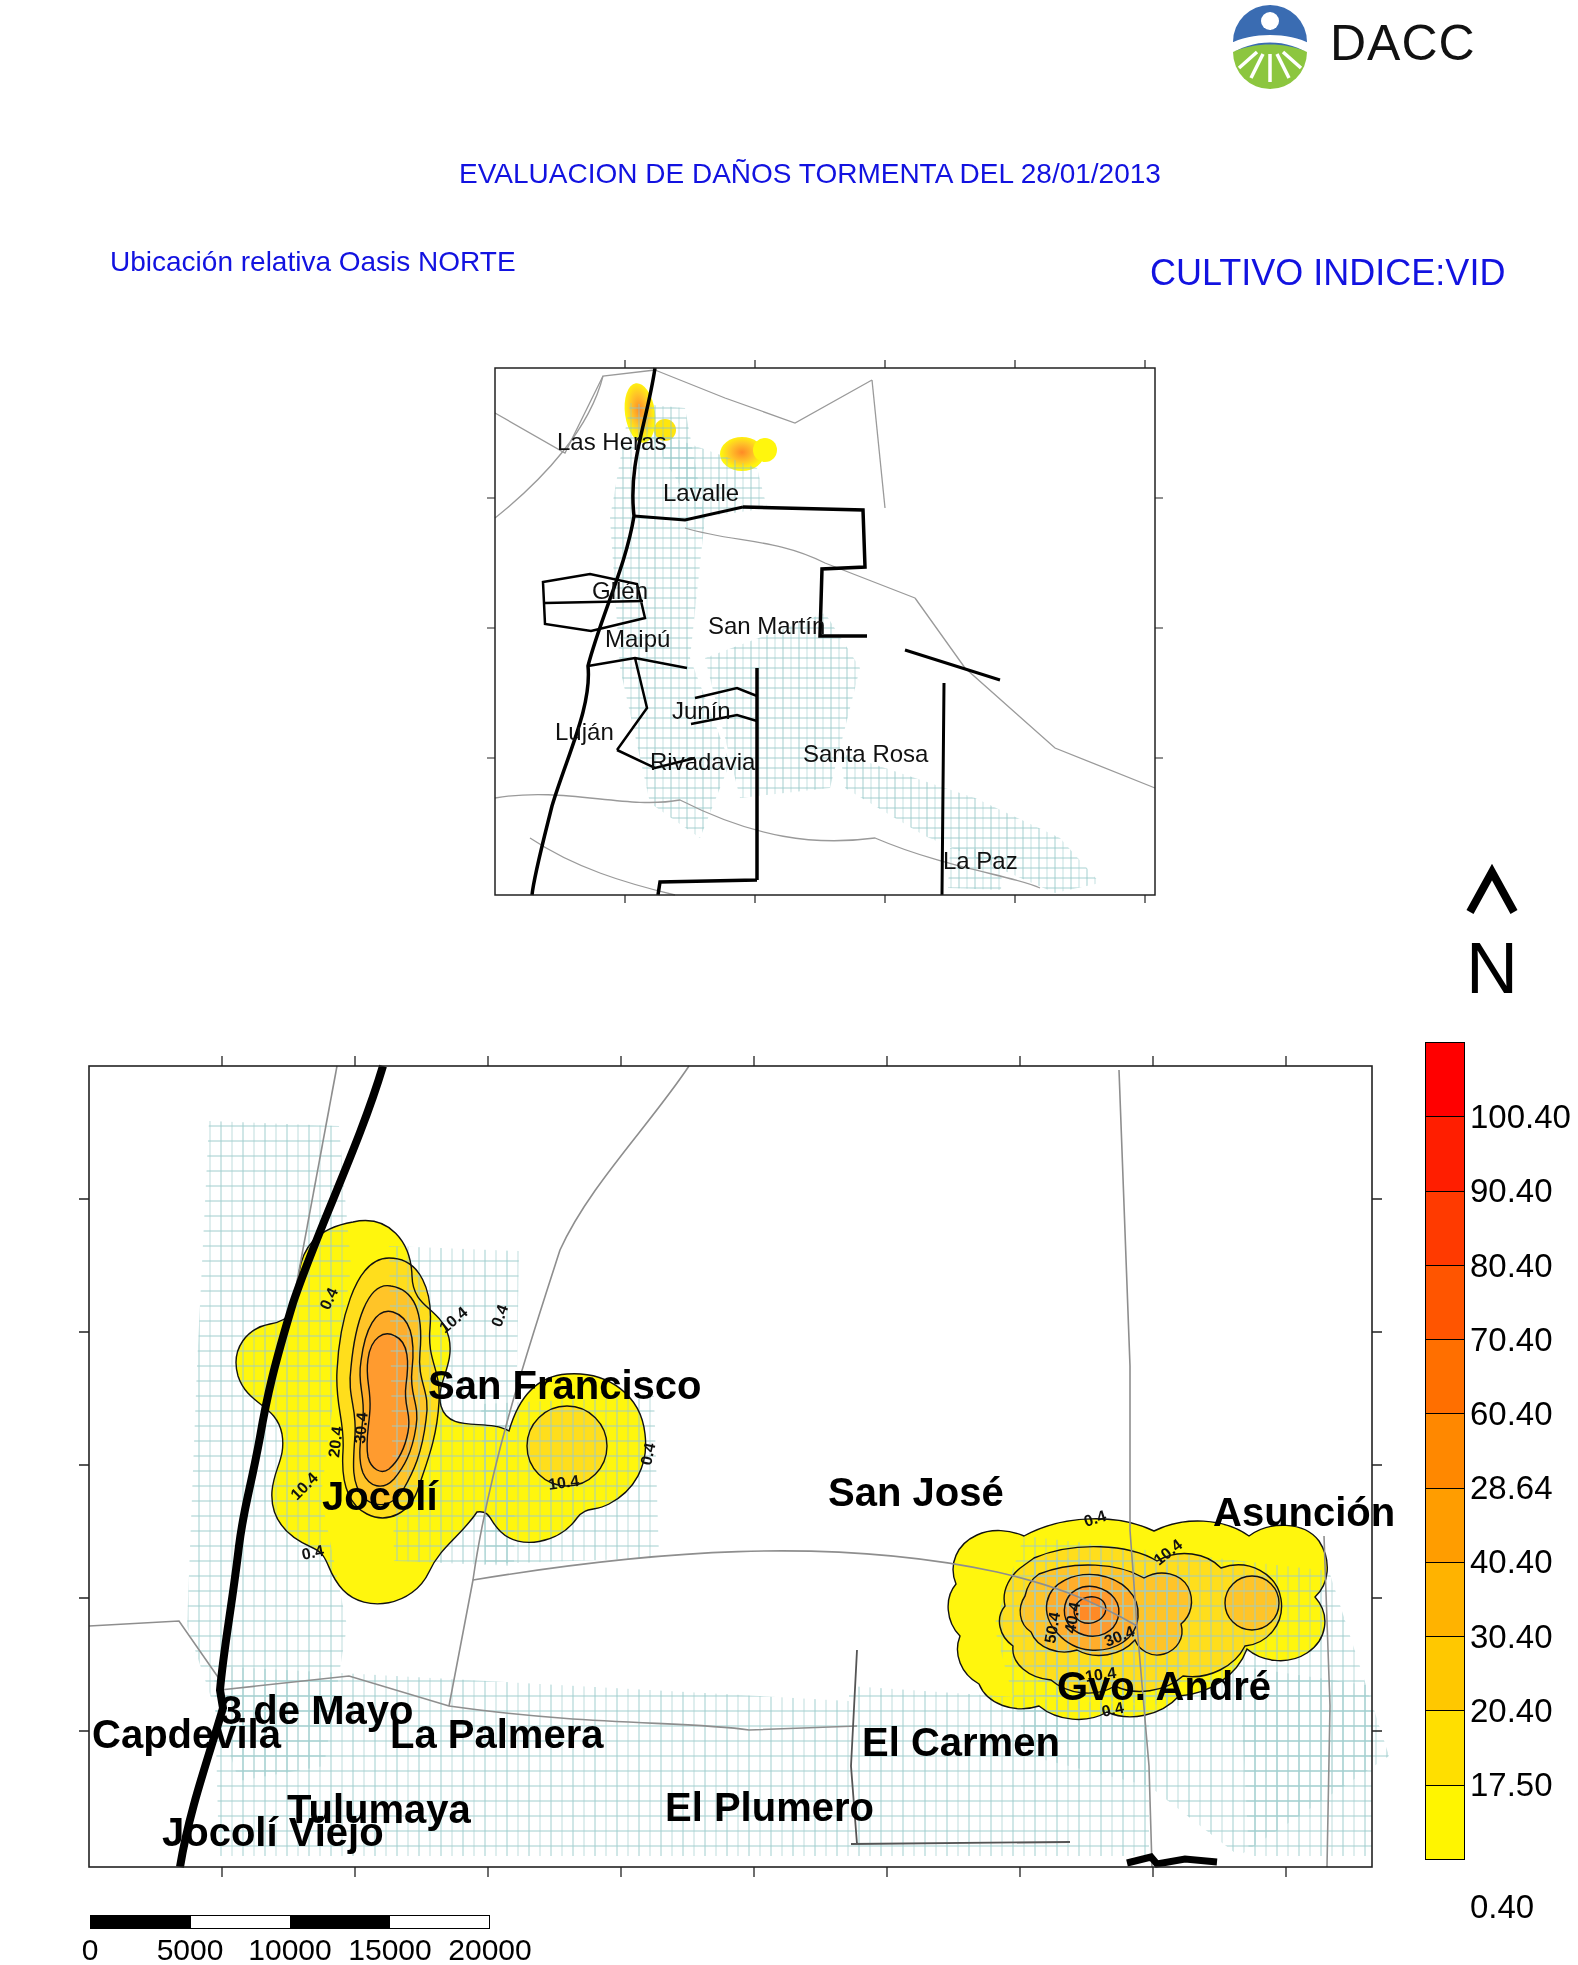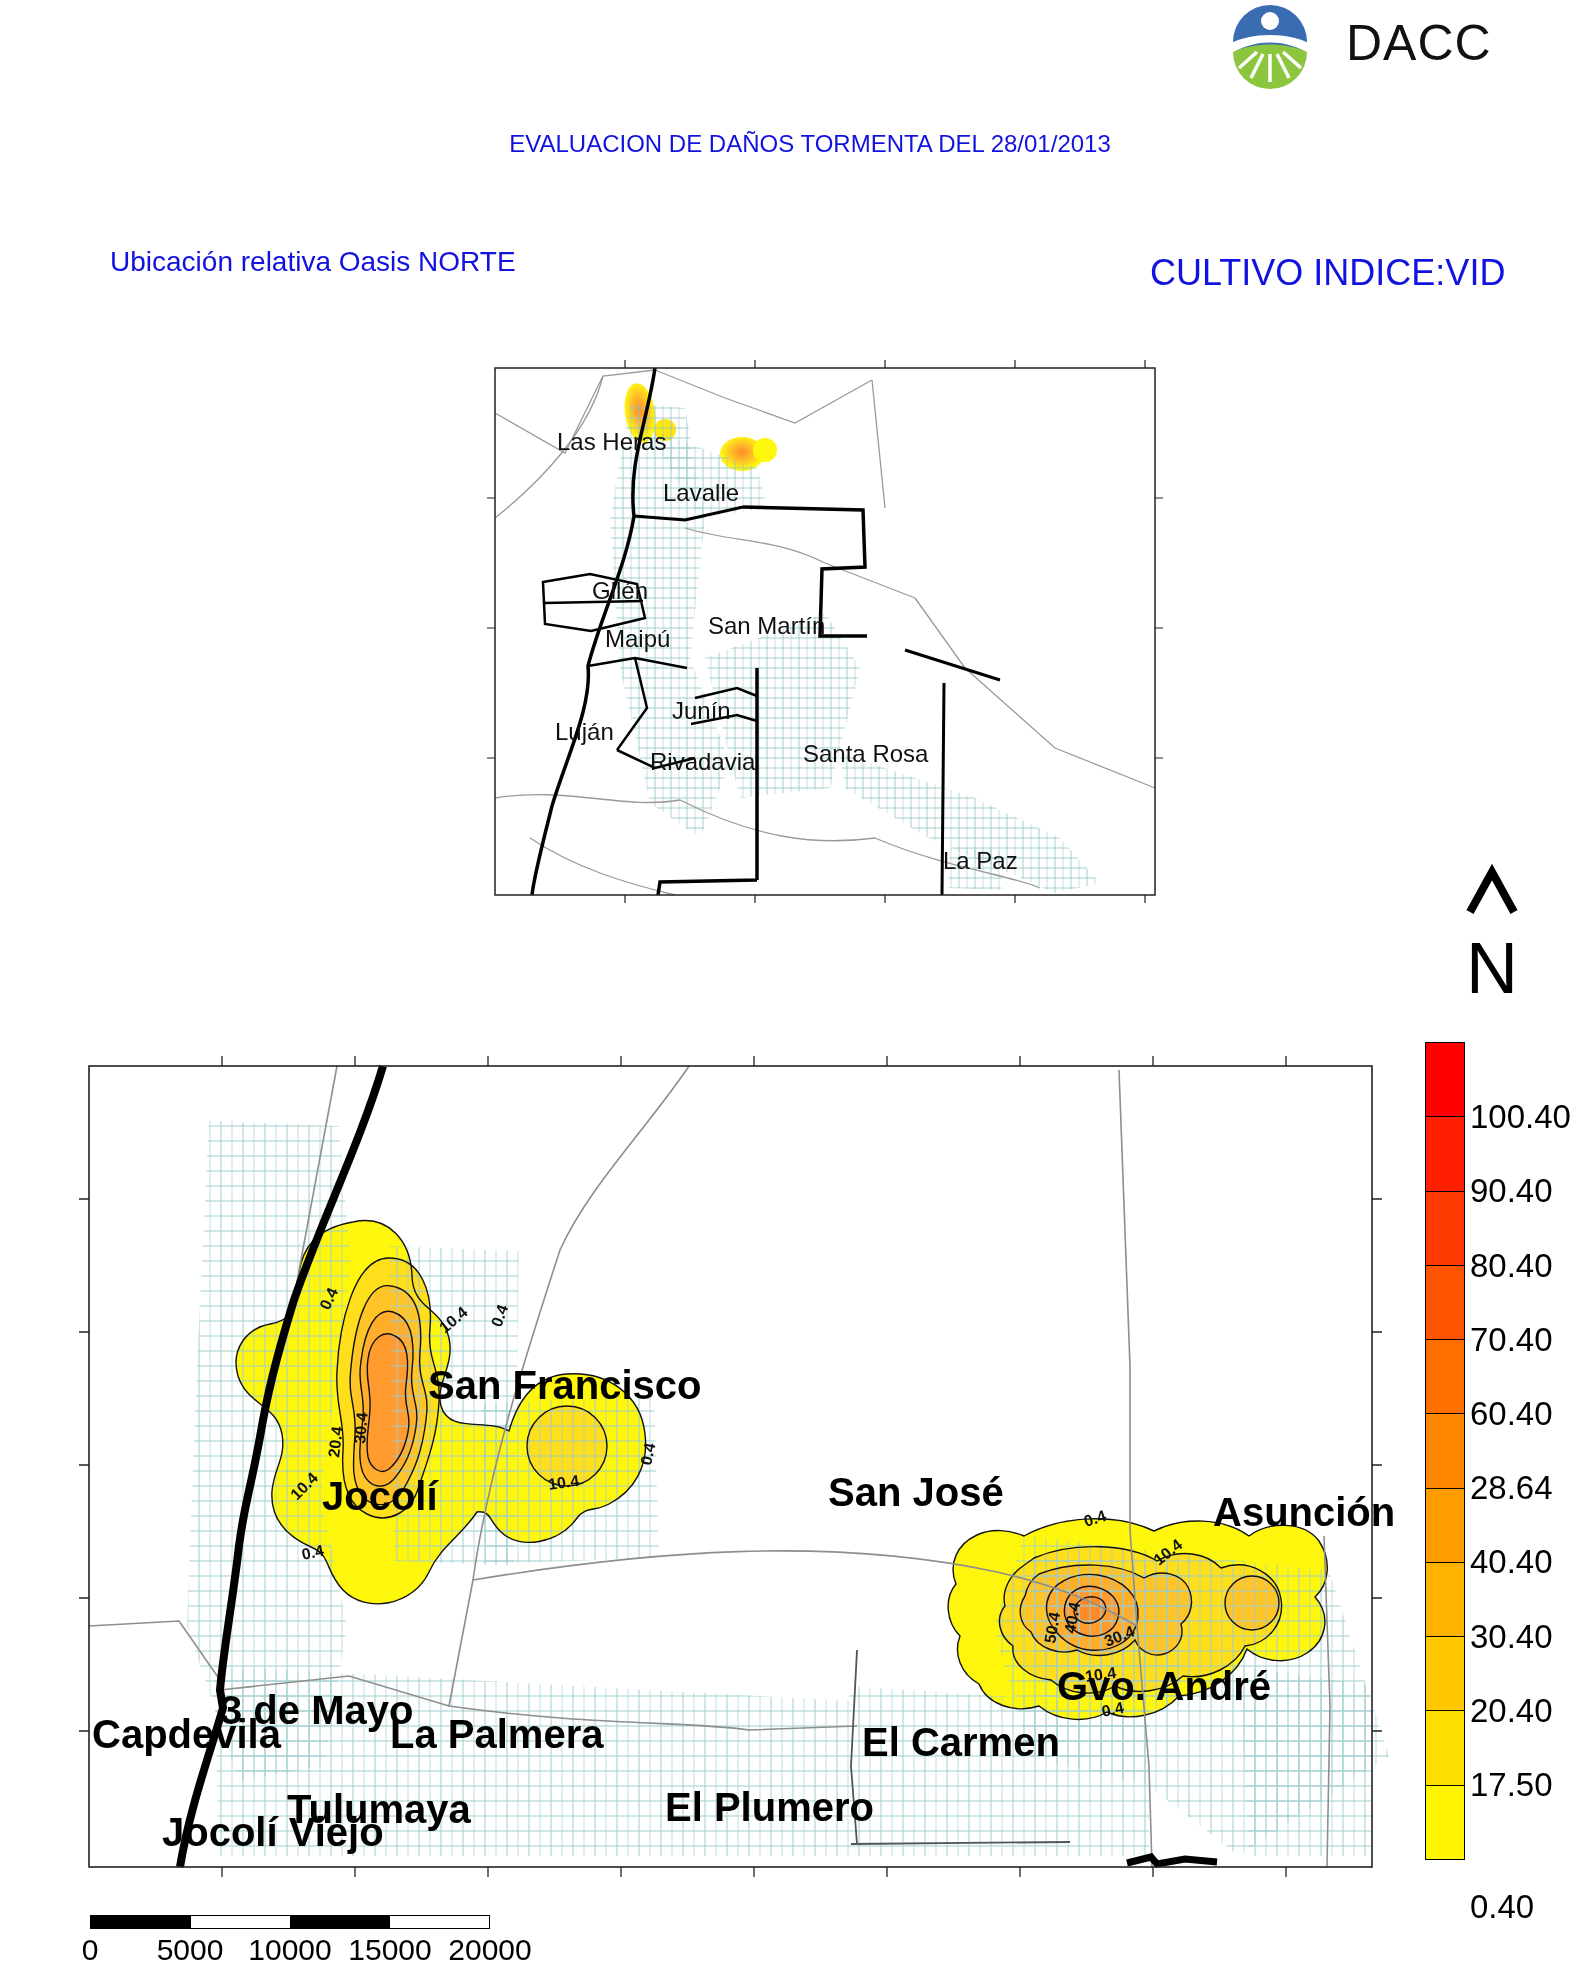--- a/index.html
+++ b/index.html
@@ -1,24 +1,24 @@
 <!DOCTYPE html>
 <html><head>
 <meta charset="utf-8">
 <style>
   html,body{margin:0;padding:0;background:#fff;}
   body{width:1578px;height:1965px;position:relative;overflow:hidden;
        font-family:"Liberation Sans",sans-serif;color:#000;}
   .abs{position:absolute;}
   .blue{color:#1212E0;}
   #titleblock{left:400px;top:130px;width:820px;text-align:center;line-height:1.15;}
-  #titleblock div{font-size:24px;font-weight:500;}
+  #titleblock div{font-size:28px;font-weight:500;margin-top:28px;}
   #caption-left{left:110px;top:246px;font-size:28px;font-weight:500;}
   #caption-right{left:1150px;top:252px;font-size:36px;font-weight:500;}
-  #logo{left:1226px;top:2px;display:flex;align-items:center;gap:16px;}
+  #logo{left:1226px;top:2px;display:flex;align-items:center;}
   #logo .brand{font-size:50px;font-weight:500;letter-spacing:1px;margin-left:16px;color:#111;}
   #overview-map{left:495px;top:368px;}
   #main-map{left:89px;top:1066px;}
   svg{overflow:visible;display:block;}
   .maplabel{font-family:"Liberation Sans",sans-serif;font-weight:500;font-size:24px;fill:#111;}
   .biglabel{font-family:"Liberation Sans",sans-serif;font-weight:bold;font-size:40px;fill:#000;}
   .clabel{font-family:"Liberation Sans",sans-serif;font-weight:bold;font-size:16px;fill:#111;}
   #north{left:1452px;top:866px;width:80px;text-align:center;}
   #north .nletter{font-size:72px;font-weight:500;line-height:1;margin-top:18px;}
   #legend-bar{left:1425px;top:1042px;width:38px;height:816px;border:1px solid #000;

